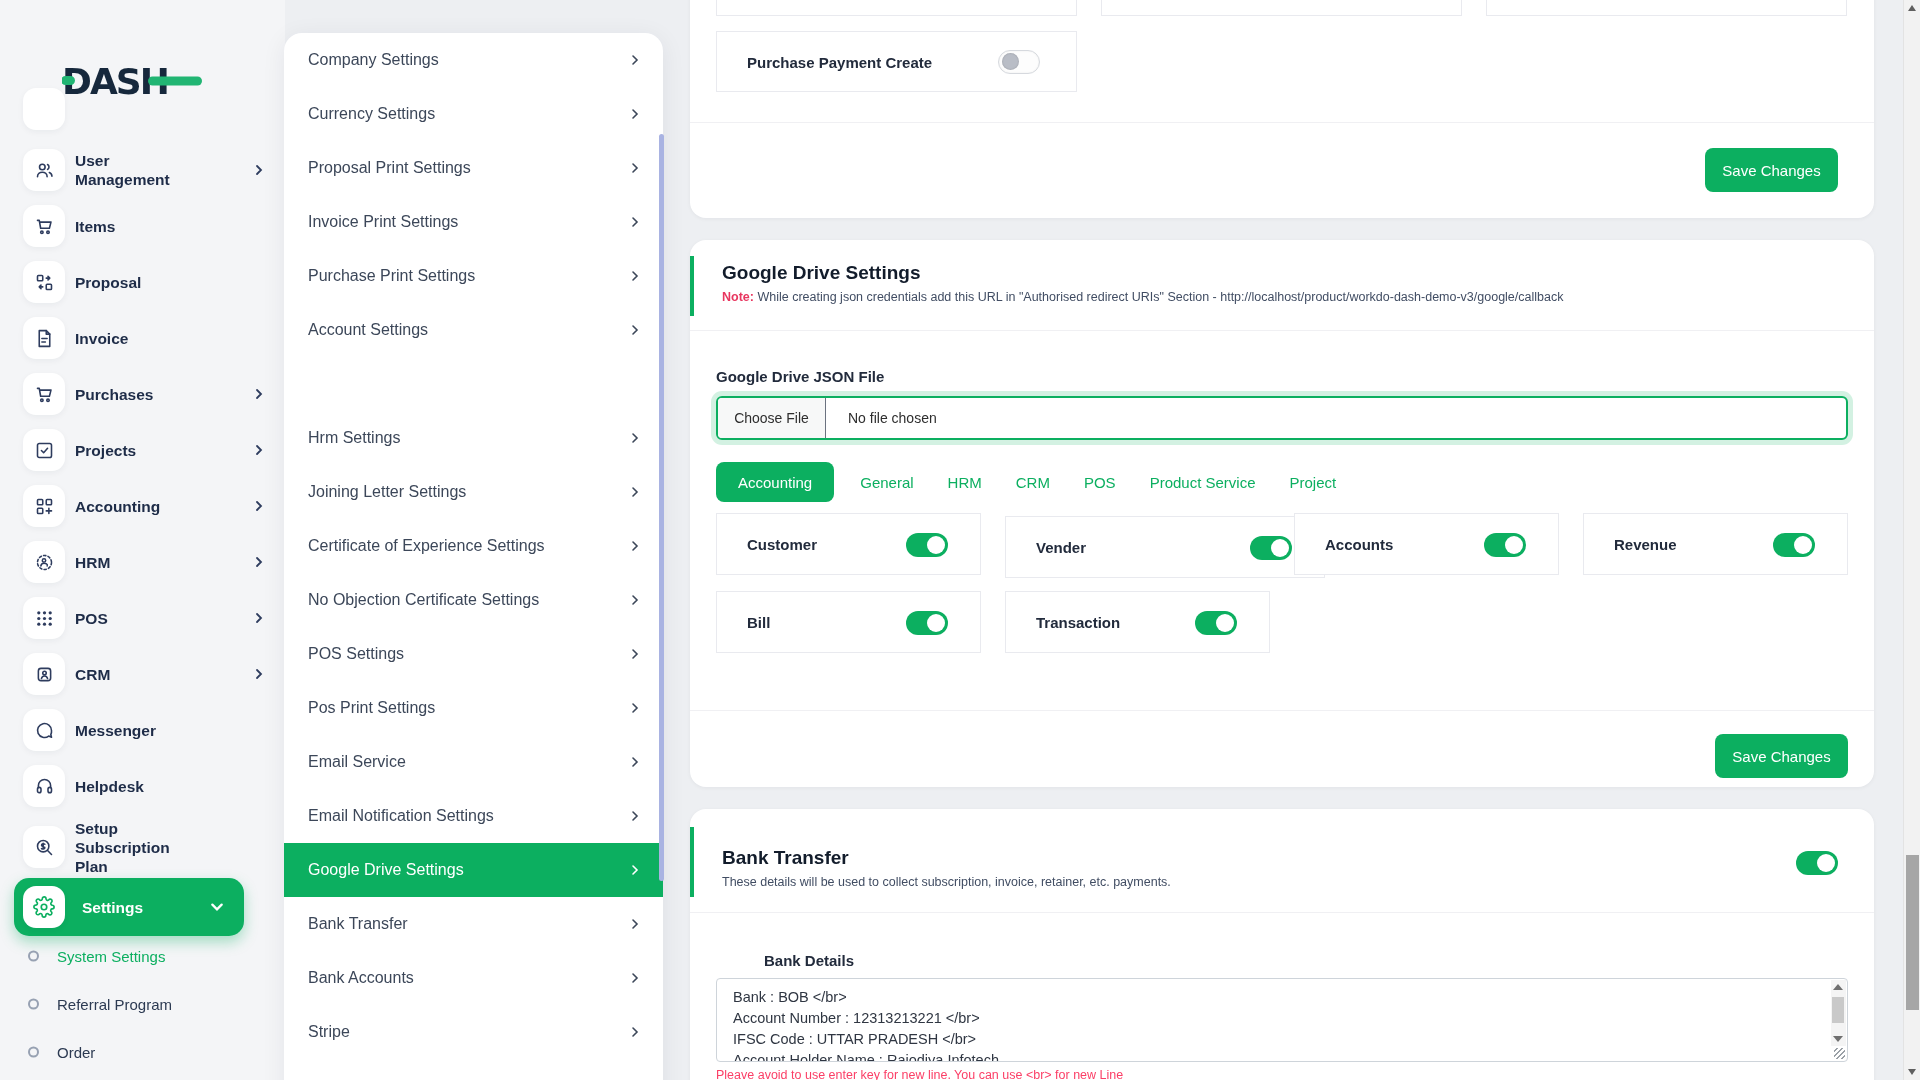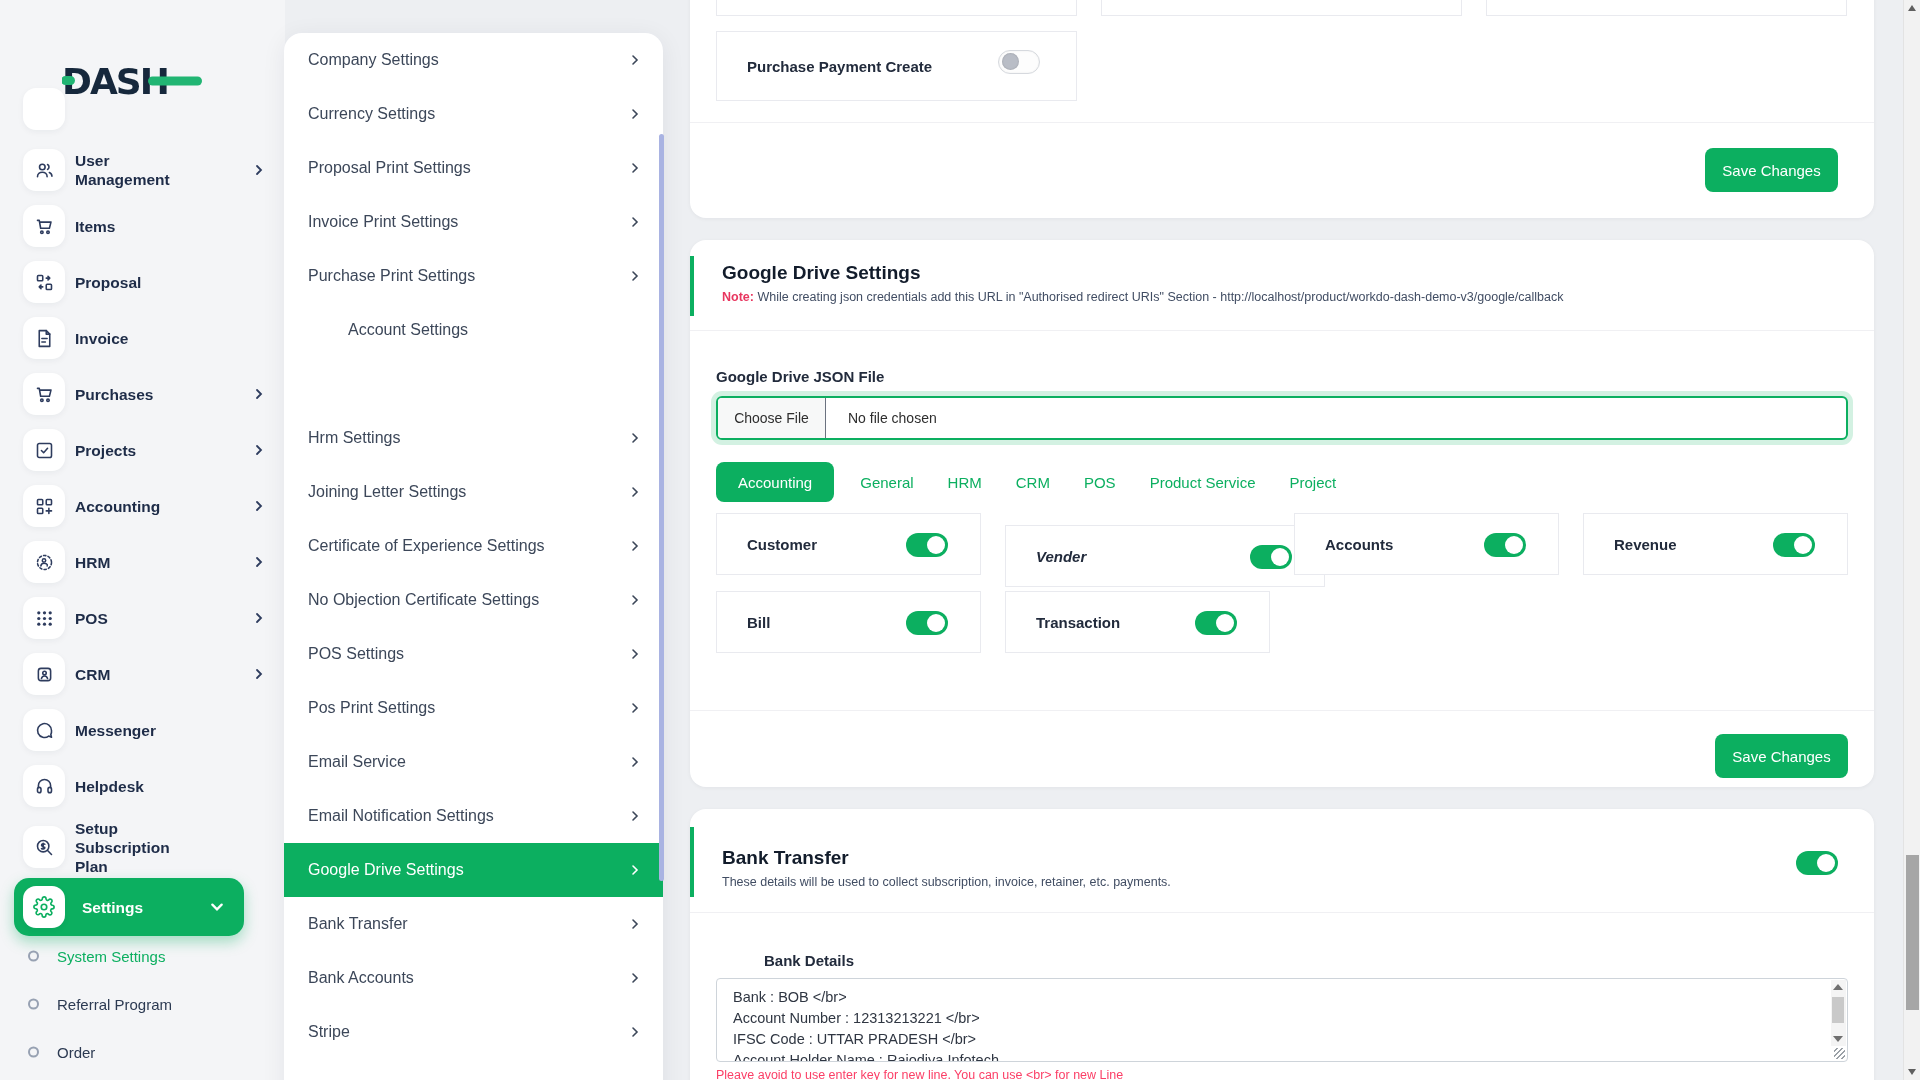--- a/index.html
+++ b/index.html
@@ -318,21 +318,21 @@
       <svg class="menu-chev" width="12" height="12" viewBox="0 0 12 12" fill="none" stroke="#3c4759" stroke-width="1.6" stroke-linecap="round">
         <path d="M4 2l4 4-4 4"></path>
       </svg>
     </div>
   <div class="menu-item" style="top:216px;">
       <span class="menu-label">Purchase Print Settings</span>
       <svg class="menu-chev" width="12" height="12" viewBox="0 0 12 12" fill="none" stroke="#3c4759" stroke-width="1.6" stroke-linecap="round">
         <path d="M4 2l4 4-4 4"></path>
       </svg>
     </div>
-  <div class="menu-item" style="top:270px;margin-left:40px;">
+  <div class="menu-item" style="top:270px;">
       <span class="menu-label">Account Settings</span>
       <svg class="menu-chev" width="12" height="12" viewBox="0 0 12 12" fill="none" stroke="#3c4759" stroke-width="1.6" stroke-linecap="round">
         <path d="M4 2l4 4-4 4"></path>
       </svg>
     </div>
   <div class="menu-item" style="top:378px;">
       <span class="menu-label">Hrm Settings</span>
       <svg class="menu-chev" width="12" height="12" viewBox="0 0 12 12" fill="none" stroke="#3c4759" stroke-width="1.6" stroke-linecap="round">
         <path d="M4 2l4 4-4 4"></path>
       </svg>
@@ -405,21 +405,21 @@
     </div>
   <div class="menu-item" style="top:1026px;"></div>
 </div>
 <div class="menu-scroll"></div>
 
 <div class="card" style="top:-30px; height:248px;">
   <div class="cell" style="left:26px; top:0px; width:361px; height:46px;"></div>
   <div class="cell" style="left:411px; top:0px; width:361px; height:46px;"></div>
   <div class="cell" style="left:796px; top:0px; width:361px; height:46px;"></div>
 
-  <div class="cell" style="left:26px; top:61px; width:361px; height:70px;">
+  <div class="cell" style="left:26px; top:61px; width:361px; height:61px;">
     <span class="cell-label">Purchase Payment Create</span>
     <span class="switch off" style="right:36px; top:18px;"></span>
   </div>
 
   <div class="divider" style="top:152px;"></div>
   <button class="btn-green" style="right:36px; top:178px; width:133px; height:44px;">Save Changes</button>
 </div>
 
 <div class="card" style="top:240px; height:547px;">
   <div class="accent" style="top:16px; height:60px;"></div>
@@ -443,21 +443,21 @@
     <span class="tab">CRM</span>
     <span class="tab">POS</span>
     <span class="tab">Product Service</span>
     <span class="tab">Project</span>
   </div>
 
   <div class="cell" style="left:26px; top:273px; width:265px; height:62px;">
     <span class="cell-label">Customer</span>
     <span class="switch on" style="right:32px; top:19px;"></span>
   </div>
-  <div class="cell" style="left:315px; top:285px; width:320px; height:62px;font-style:italic;">
+  <div class="cell" style="left:315px; top:276px; width:320px; height:62px;">
     <span class="cell-label">Vender</span>
     <span class="switch on" style="right:32px; top:19px;"></span>
   </div>
   <div class="cell" style="left:604px; top:273px; width:265px; height:62px;">
     <span class="cell-label">Accounts</span>
     <span class="switch on" style="right:32px; top:19px;"></span>
   </div>
   <div class="cell" style="left:893px; top:273px; width:265px; height:62px;">
     <span class="cell-label">Revenue</span>
     <span class="switch on" style="right:32px; top:19px;"></span>

